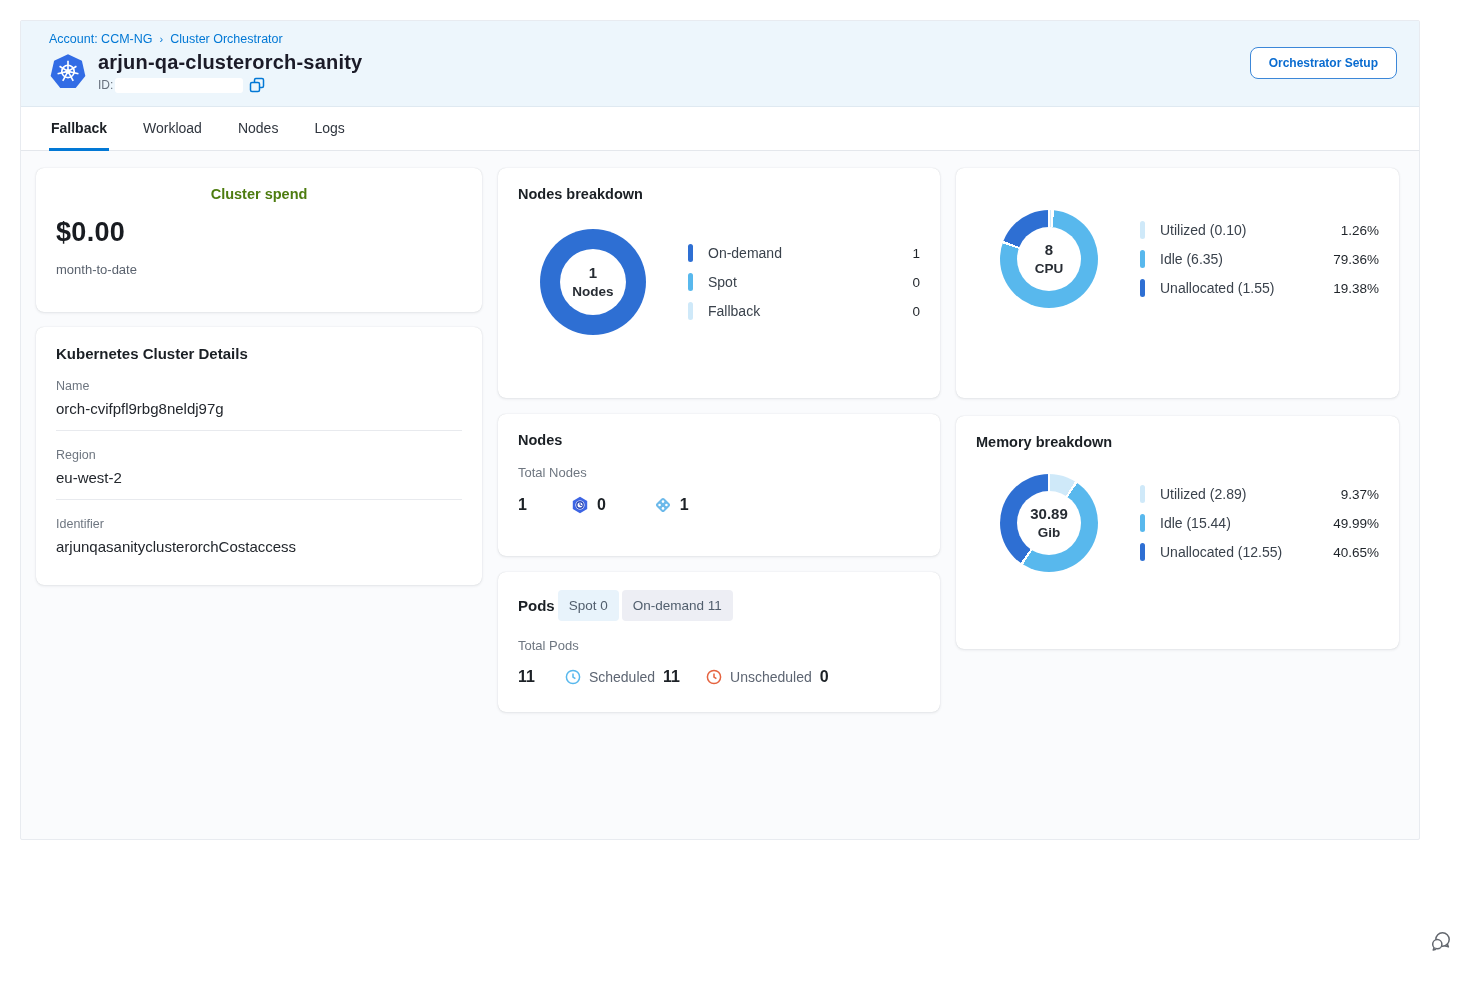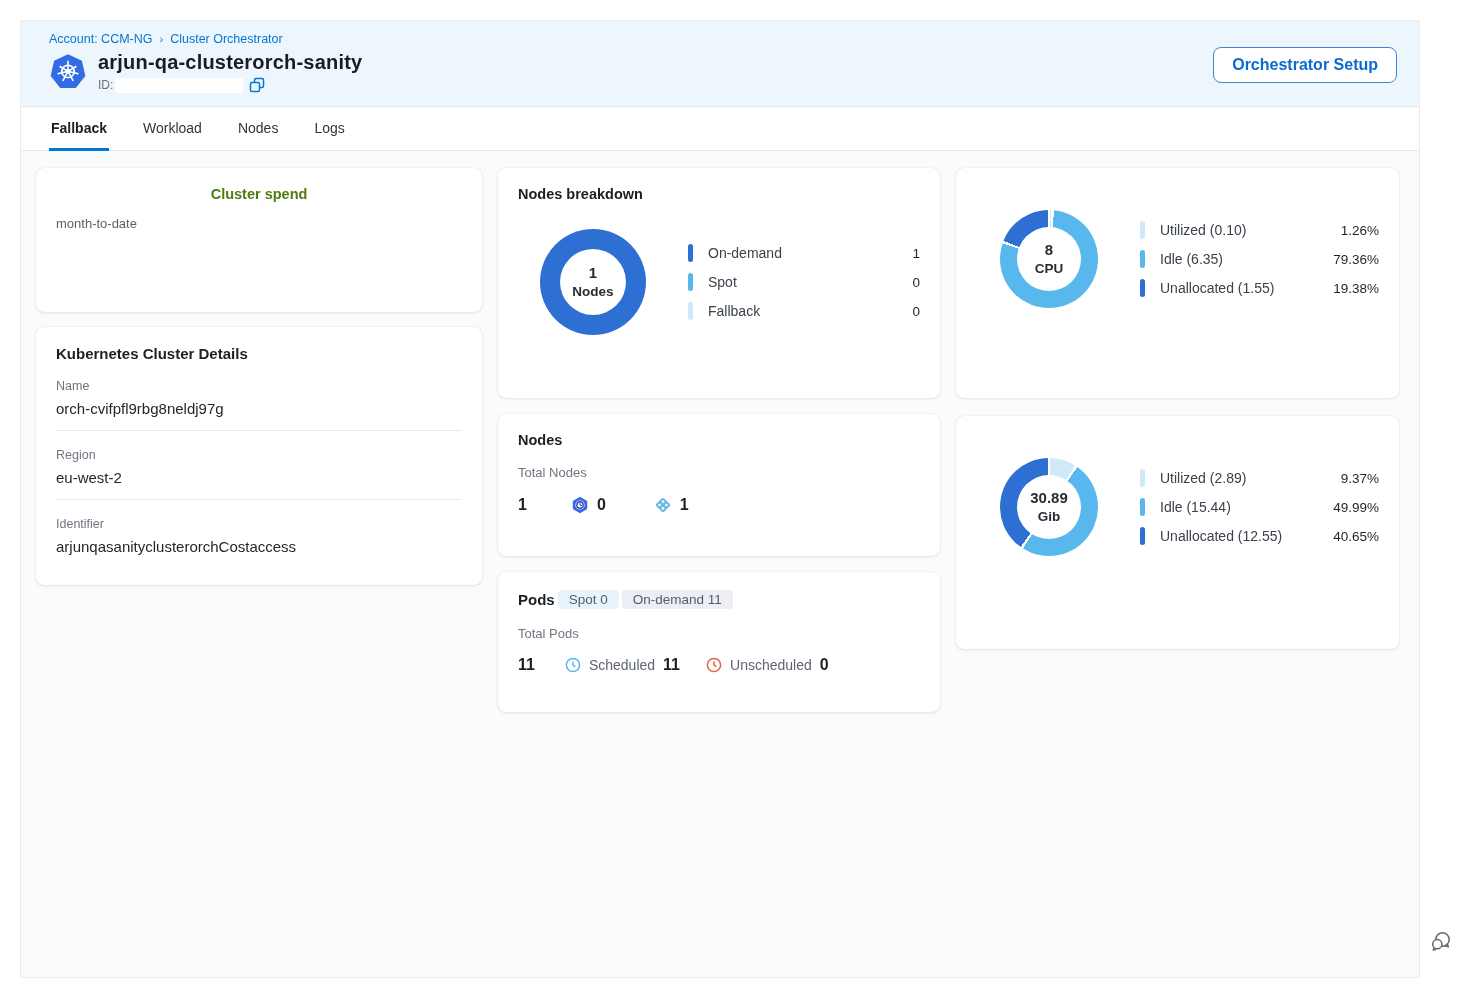--- a/index.html
+++ b/index.html
@@ -5,21 +5,21 @@
   * { box-sizing: border-box; margin: 0; padding: 0; }
   html,body { width:1460px; height:1006px; }
   body {
     background:#ffffff;
     font-family:"Liberation Sans", sans-serif;
     position:relative;
     color:#22262c;
     -webkit-font-smoothing:antialiased;
   }
   .panel{
-    position:absolute; left:20px; top:20px; width:1400px; height:958px;
+    position:absolute; left:20px; top:20px; width:1400px; height:820px;
     background:#fafbfd; border:1px solid #e8ebf0; border-radius:2px; overflow:hidden;
   }
   
   .panel-header{
     position:relative; height:86px; background:#edf6fc;
     border-bottom:1px solid #dfe9f1; padding:11px 22px 0 28px;
   }
   .breadcrumb{ font-size:12.5px; color:#0278d5; display:flex; align-items:center; gap:7px; }
   .breadcrumb .link{ cursor:pointer; }
   .crumb-sep{ color:#0278d5; font-size:11px; }
@@ -27,21 +27,21 @@
   .k8s-logo{ width:38px; height:38px; flex:0 0 auto; margin-top:2px; }
   .title-block{ margin-left:11px; }
   .cluster-title{ font-size:20px; font-weight:bold; color:#1b1b28; letter-spacing:.2px; line-height:1.15; }
   .id-row{ display:flex; align-items:center; margin-top:3px; gap:2px; }
   .id-label{ font-size:12px; color:#68717d; }
   .id-box{ width:128px; height:15px; background:#ffffff; border-radius:3px; display:inline-block; }
   .copy-icon{ width:16px; height:16px; display:inline-flex; cursor:pointer; margin-left:4px; }
   .setup-btn{
     position:absolute; right:22px; top:26px;
     background:#ffffff; color:#0a6cd0; border:1.5px solid #3c87d8; border-radius:8px;
-    font-family:"Liberation Sans", sans-serif; font-size:16px; font-weight:bold;
+    font-family:"Liberation Sans", sans-serif; font-size:12px; font-weight:bold;
     padding:8px 18px; cursor:pointer;
   }
   
   .tabbar{
     height:44px; background:#ffffff; border-bottom:1px solid #e4e7ec;
     display:flex; align-items:stretch; padding-left:28px; gap:32px;
   }
   .tab{
     display:flex; align-items:center; font-size:14px; color:#30363f;
     cursor:pointer; border-bottom:3px solid transparent; padding:0 2px; margin-bottom:-1px;
@@ -96,21 +96,21 @@
   .muted-label{ font-size:13px; color:#6e7680; margin-top:17px; }
   .stat-row{ display:flex; align-items:center; margin-top:16px; }
   .stat-big{ font-size:16px; font-weight:bold; color:#1c2126; }
   .stat-group{ display:flex; align-items:center; gap:8px; }
   .gap-a{ margin-left:44px; }
   .gap-b{ margin-left:48px; }
   .stat-icon{ width:18px; height:18px; display:inline-flex; }
   
   .pods-card{ height:140px; }
   .pods-title-row{ display:flex; align-items:center; gap:3px; }
-  .badge{ font-size:13.5px; padding:2px 11px; border-radius:4px; color:#515e6d; }
+  .badge{ font-size:13.5px; padding:8px 11px; border-radius:4px; color:#515e6d; }
   .badge-spot{ background:#e8f3fb; }
   .badge-ondemand{ background:#edeef4; }
   .pods-stat-row{ display:flex; align-items:center; margin-top:15px; }
   .stat-text{ font-size:14px; color:#5d6572; }
   .pods-gap-a{ margin-left:30px; }
   .pods-gap-b{ margin-left:26px; }
   .clock-icon{ width:16px; height:16px; display:inline-flex; }
   
   .chat-fab{ position:absolute; left:1429px; top:929px; width:24px; height:24px; cursor:pointer; }
 </style>
@@ -164,20 +164,21 @@
     <span class="tab">Workload</span>
     <span class="tab">Nodes</span>
     <span class="tab">Logs</span>
   </div>
 
   <div class="content">
 
     <div class="col col-1">
       <div class="card spend-card">
         <div class="card-title spend-title">Cluster spend</div>
+        <div class="spend-amount">$0.00</div>
         <div class="spend-period">month-to-date</div>
       </div>
 
       <div class="card details-card">
         <div class="card-title details-title">Kubernetes Cluster Details</div>
         <div class="field-label">Name</div>
         <div class="field-value">orch-cvifpfl9rbg8neldj97g</div>
         <hr class="field-divider">
         <div class="field-label">Region</div>
         <div class="field-value">eu-west-2</div>
@@ -307,20 +308,21 @@
             <div class="legend-row">
               <span class="legend-marker" style="background: rgb(46, 111, 211);"></span>
               <span class="legend-label">Unallocated (1.55)</span>
               <span class="legend-value">19.38%</span>
             </div>
           </div>
         </div>
       </div>
 
       <div class="card breakdown-card memory-card">
+        <div class="card-title">Memory breakdown</div>
         <div class="breakdown-body mem-bd-body">
           <div class="donut donut-md" style="background: conic-gradient(rgb(255, 255, 255) 0%, rgb(255, 255, 255) 0.45%, rgb(207, 233, 249) 0.45%, rgb(207, 233, 249) 8.92%, rgb(255, 255, 255) 8.92%, rgb(255, 255, 255) 9.37%, rgb(255, 255, 255) 9.37%, rgb(255, 255, 255) 9.82%, rgb(88, 184, 237) 9.82%, rgb(88, 184, 237) 58.91%, rgb(255, 255, 255) 58.91%, rgb(255, 255, 255) 59.36%, rgb(255, 255, 255) 59.36%, rgb(255, 255, 255) 59.81%, rgb(46, 111, 211) 59.81%, rgb(46, 111, 211) 99.56%, rgb(255, 255, 255) 99.56%, rgb(255, 255, 255) 100.01%);">
             <div class="donut-hole">
               <div class="donut-val">30.89</div>
               <div class="donut-lab">Gib</div>
             </div>
           </div>
           <div class="legend">
             <div class="legend-row">
               <span class="legend-marker" style="background: rgb(207, 233, 249);"></span>

